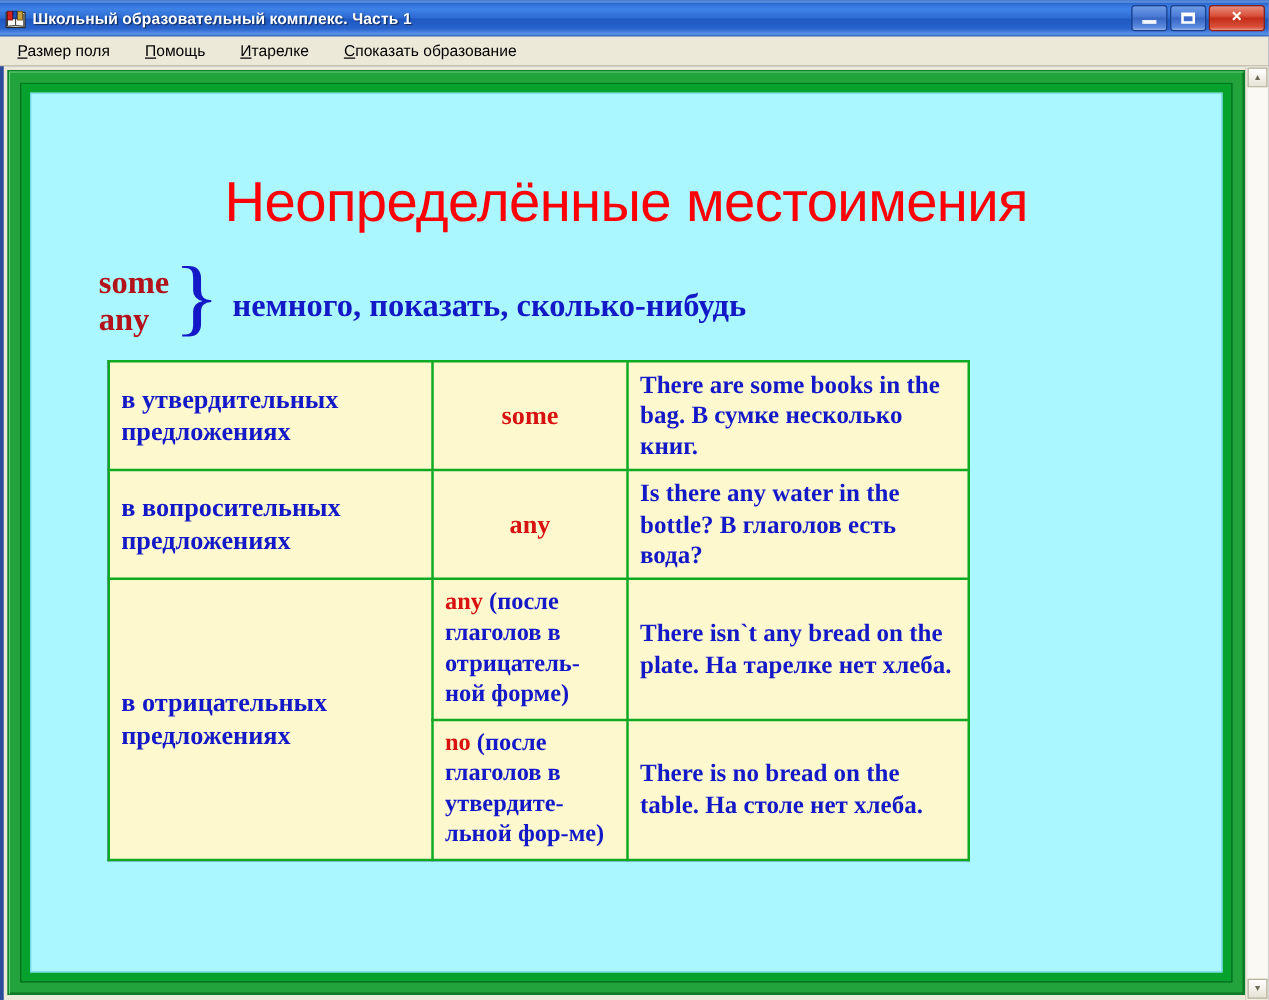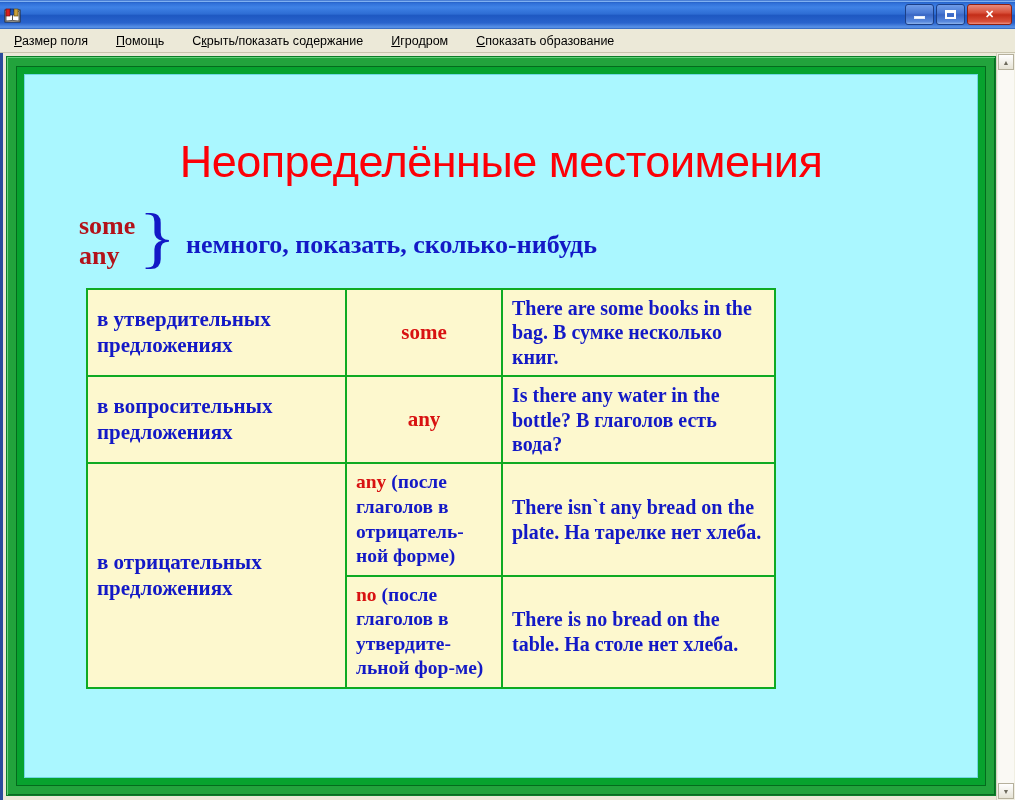--- a/index.html
+++ b/index.html
@@ -231,20 +231,21 @@
     <span class="win-icon">
       <svg width="17" height="17" viewBox="0 0 17 17">
         <rect x="1" y="3" width="15" height="12" fill="#f2f2e4" stroke="#2a2a2a" stroke-width="1"></rect>
         <path d="M8.5 4 L2 4.6 L2 14 L8.5 13.4 Z" fill="#ffffff" stroke="#3a3a3a" stroke-width=".8"></path>
         <path d="M8.5 4 L15 4.6 L15 14 L8.5 13.4 Z" fill="#ffffff" stroke="#3a3a3a" stroke-width=".8"></path>
         <rect x="2" y="2" width="4" height="7" fill="#d62020" stroke="#7a0d0d" stroke-width=".7"></rect>
         <rect x="10" y="2" width="4" height="7" fill="#caa03a" stroke="#6b5410" stroke-width=".7"></rect>
         <rect x="6.5" y="2" width="3" height="6" fill="#1d4fb5" stroke="#0d2866" stroke-width=".7"></rect>
       </svg>
     </span>
+    <span id="title-text">Школьный образовательный комплекс. Часть 1</span>
 
     <div id="winbtns">
       <div class="wbtn min">
         <div class="glyph">
             <div class="minbar"></div>
           </div>
       </div>
       <div class="wbtn max">
         <div class="glyph">
             <div class="maxbox"></div>
@@ -252,22 +253,21 @@
       </div>
       <div class="wbtn close">
         <div class="glyph">✕</div>
       </div>
     </div>
   </div>
 
   <div id="menubar">
     <div class="menu-item"><span></span><span class="accel">Р</span><span>азмер поля</span></div>
     <div class="menu-item"><span></span><span class="accel">П</span><span>омощь</span></div>
-    <div class="menu-item"><span>С</span><span class="accel">к</span><span>рыть/показать содержание</span></div>
-    <div class="menu-item"><span></span><span class="accel">И</span><span>гродром</span></div>
+    <div class="menu-item"><span></span><span class="accel">И</span><span>тарелке</span></div>
     <div class="menu-item"><span></span><span class="accel">С</span><span>показать образование</span></div>
   </div>
 
   <div id="client">
 
     <div id="slide-outer">
       <div id="slide-inner">
         <div id="slide">
 
           <div id="heading">Неопределённые местоимения</div>

